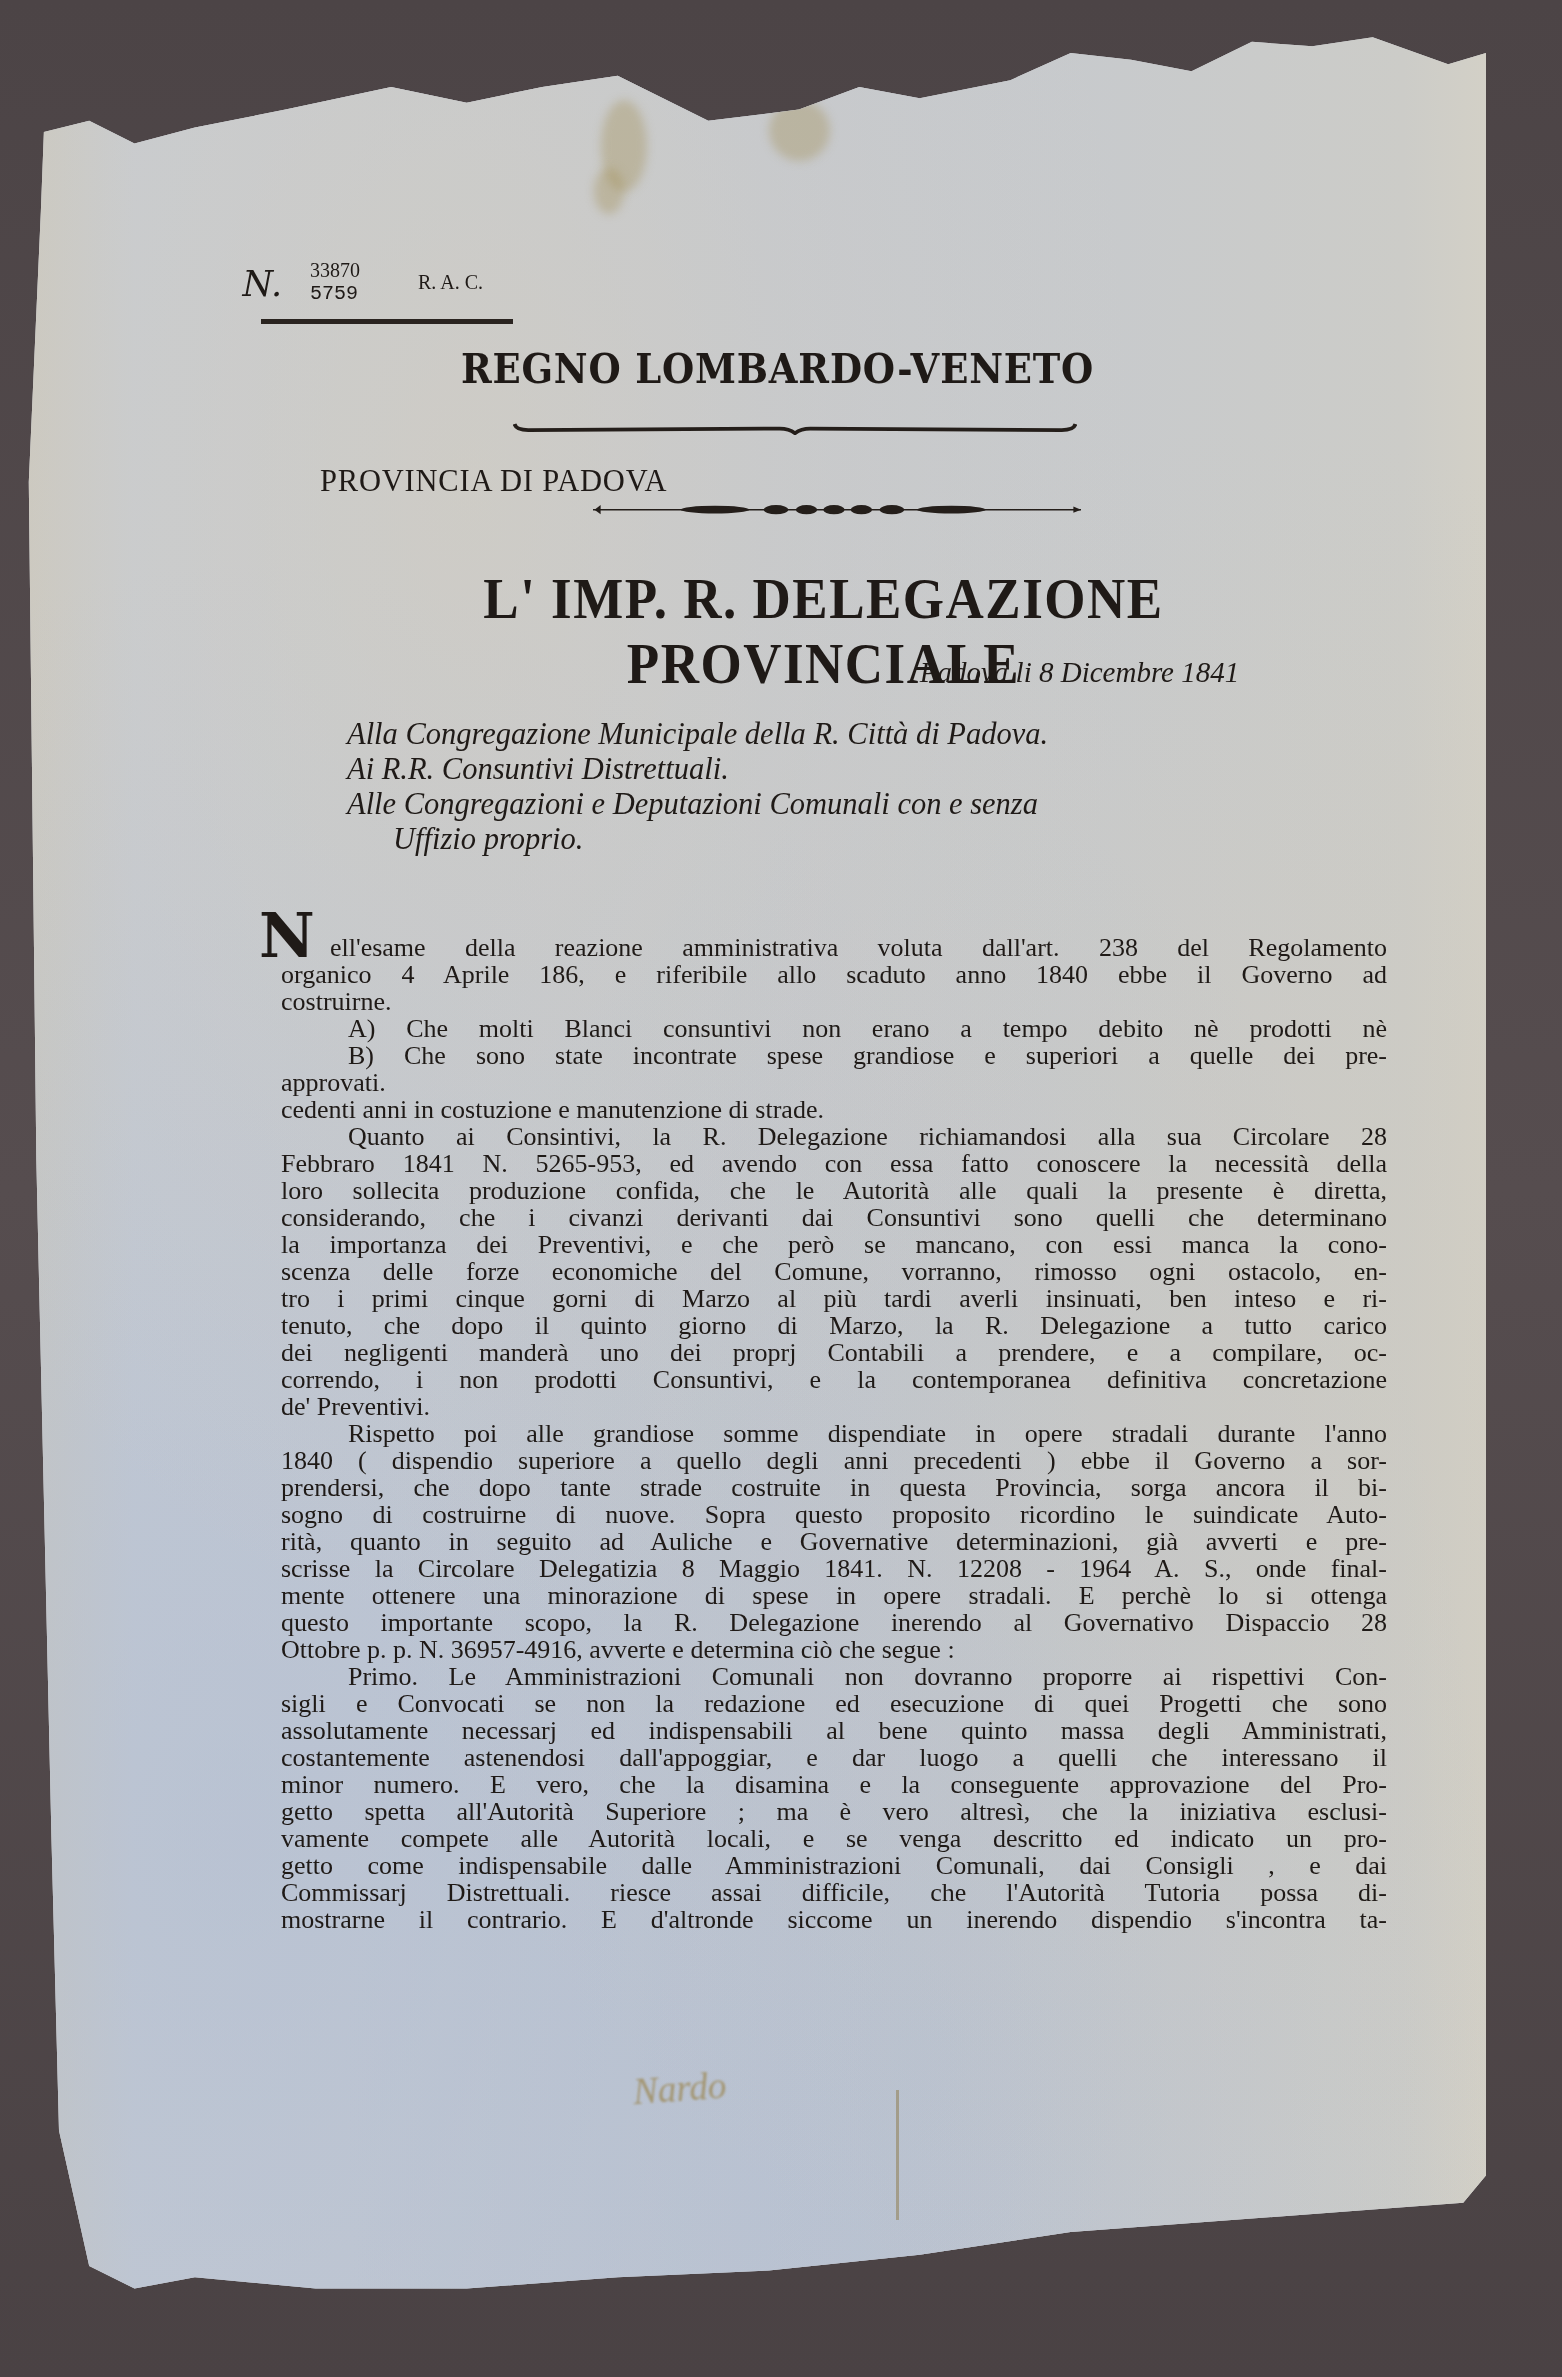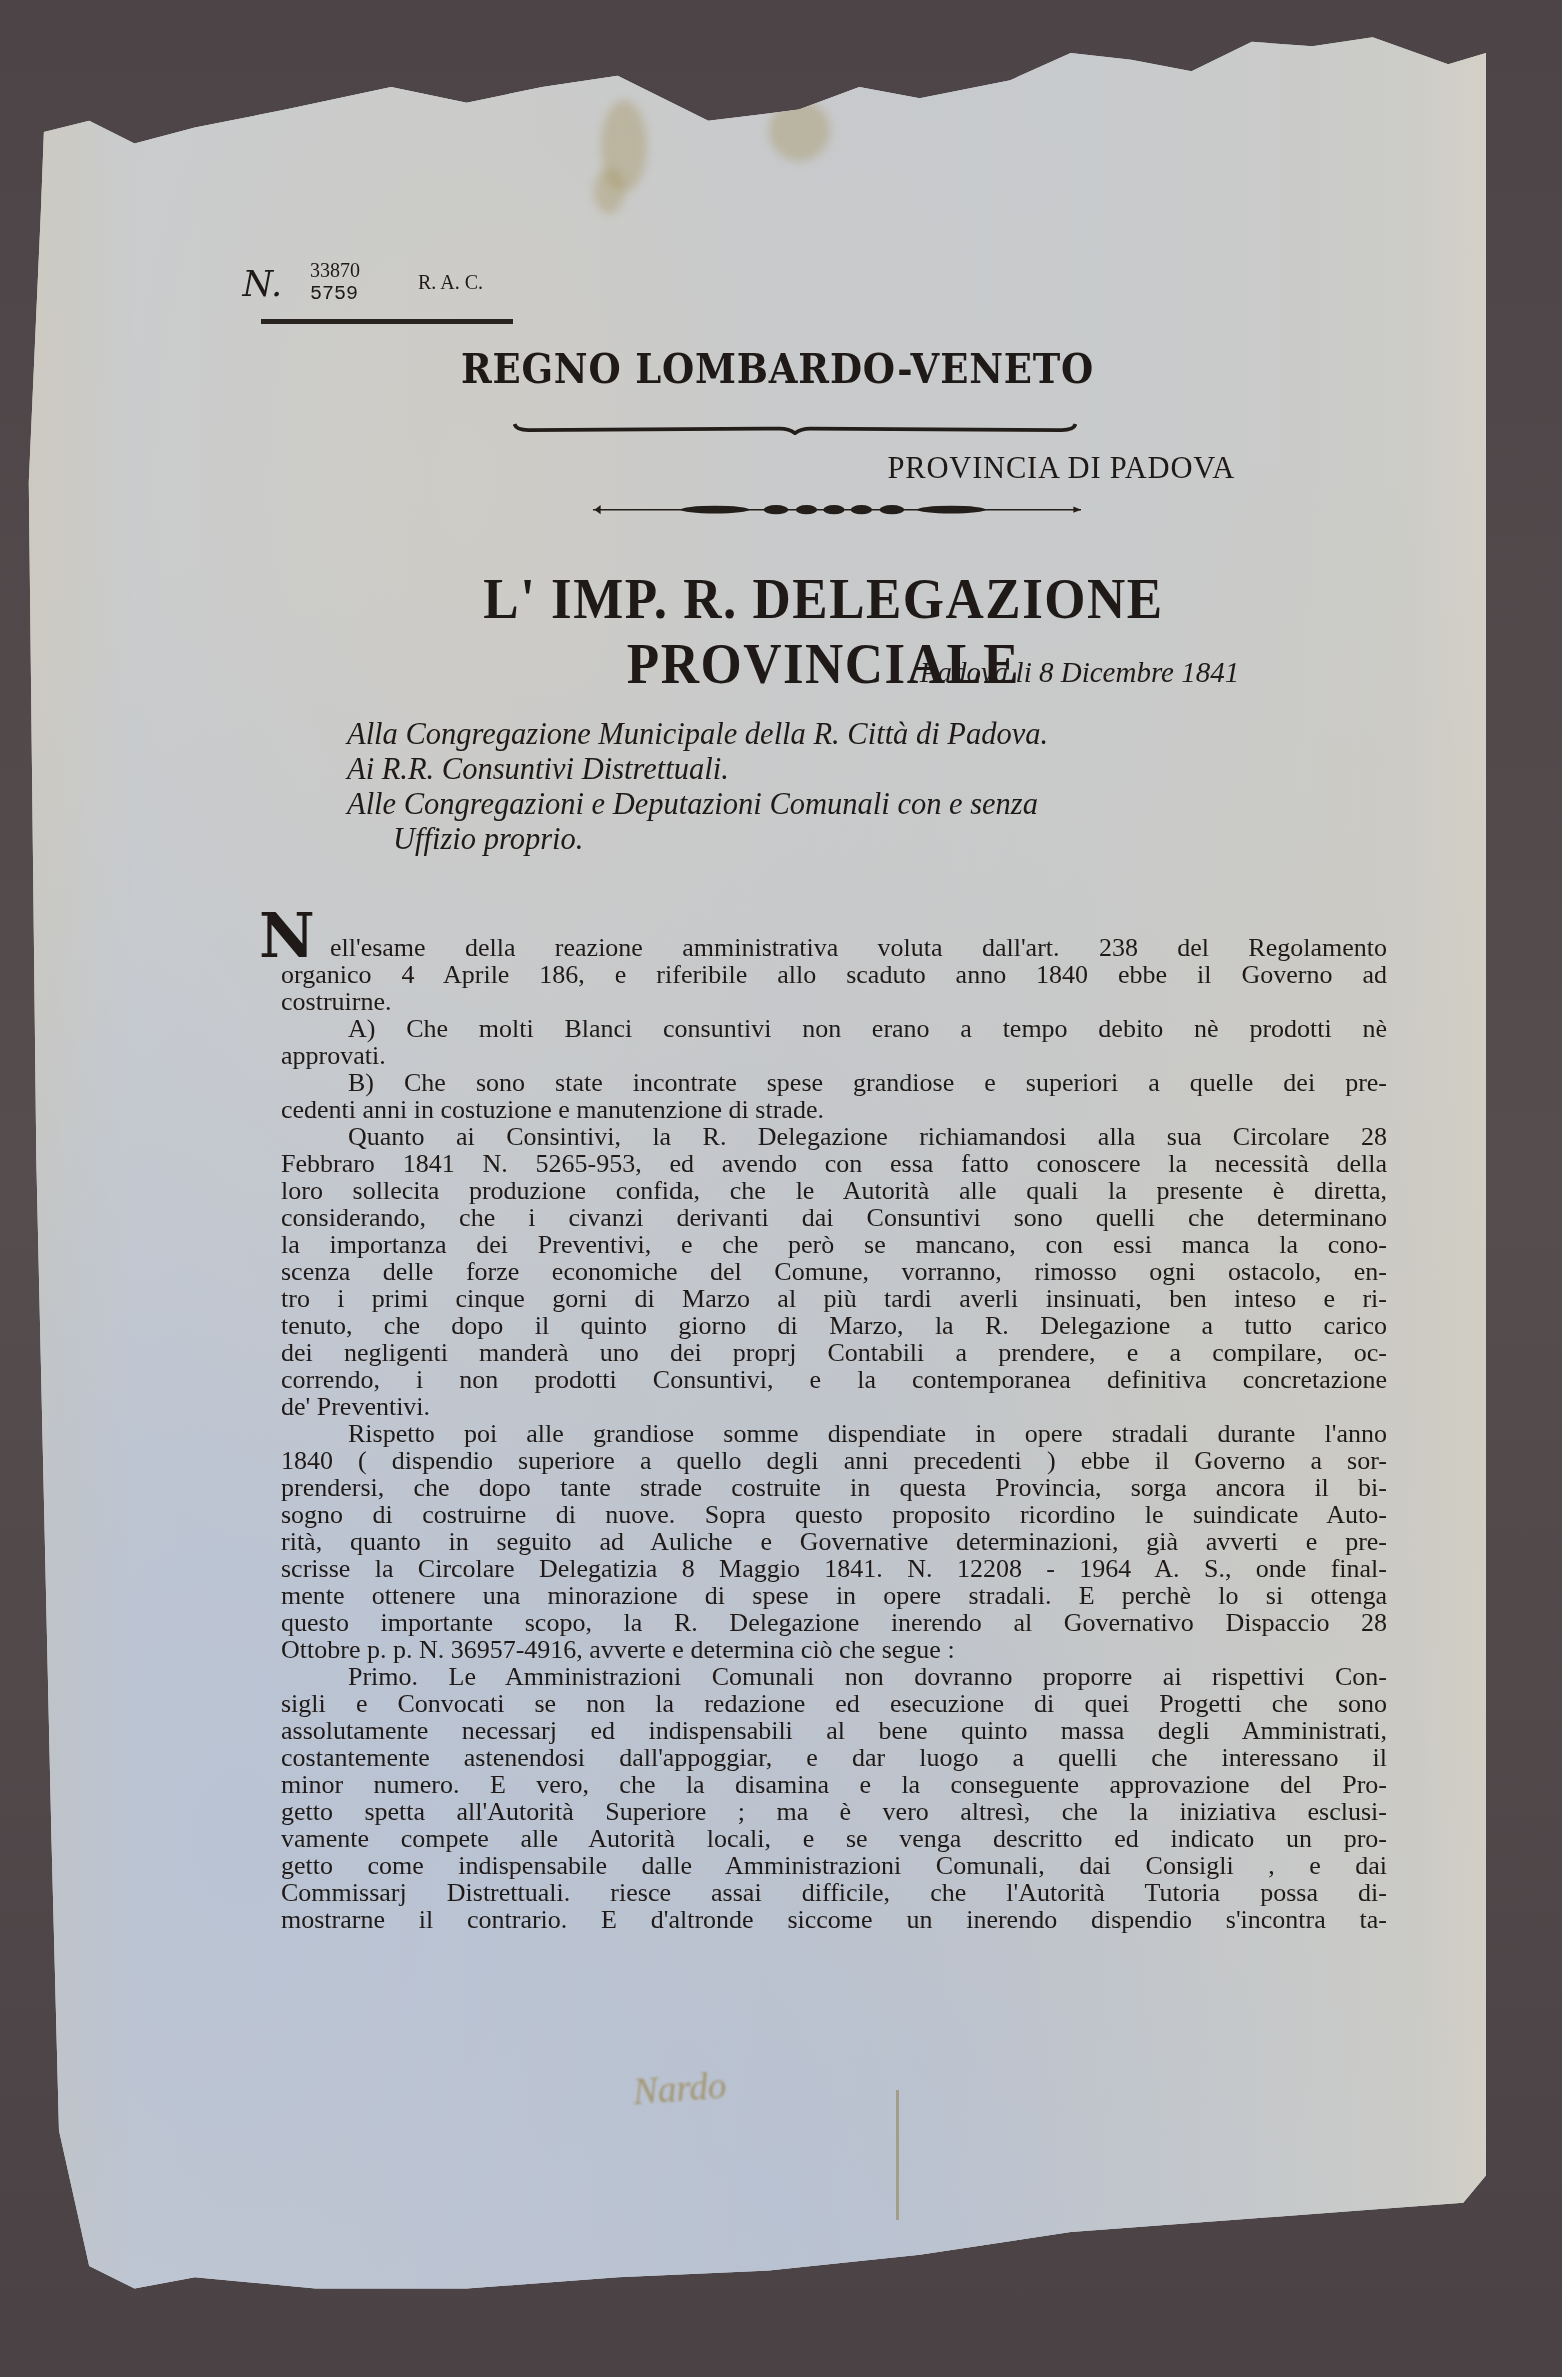--- a/index.html
+++ b/index.html
@@ -33,21 +33,21 @@
   .prot .rac { position:absolute; left:122px; top:15.3px; font-size:20px; font-family:"Liberation Serif",serif; }
   .prot .rule { position:absolute; left:26px; top:63px; width:252px; height:5.3px; background:#2a2420; }
 
   .title1 {
     position:absolute; left:320px; top:347px; width:915px; text-align:center;
     font-family:"DejaVu Serif",serif; font-weight:bold; font-size:37px; letter-spacing:0.8px;
     transform:scaleY(1.1);
   }
   .orn1 { position:absolute; left:513px; top:421px; width:564px; height:13.7px; }
   .title2 {
-    position:absolute; left:320px; top:451px; width:915px; text-align:right;
+    position:absolute; left:320px; top:464px; width:915px; text-align:left;
     font-family:"Liberation Serif",serif; font-size:30.5px; letter-spacing:0.8px;
   }
   .orn2 { position:absolute; left:593px; top:502px; width:488px; height:15.3px; }
   .title3 {
     position:absolute; left:305px; top:571px; width:1037px; text-align:center;
     font-family:"Liberation Serif",serif; font-weight:bold; font-size:53px; letter-spacing:1.5px;
     transform:scaleY(1.08);
   }
   .dateline {
     position:absolute; left:839px; top:656px; width:481px; text-align:center;
@@ -123,22 +123,22 @@
   <div class="indent" style="padding-left:46px;">Uffizio proprio.</div>
 </div>
 
 <div class="dropcap ink">N</div>
 
 <div class="body ink" id="body">
     <span class="ln" style="padding-left: 49px;">ell'esame della reazione amministrativa voluta dall'art. 238 del Regolamento</span>
     <span class="ln">organico 4 Aprile 186, e riferibile allo scaduto anno 1840 ebbe il Governo ad</span>
     <span class="ln last">costruirne.</span>
     <span class="ln ind">A) Che molti Blanci consuntivi non erano a tempo debito nè prodotti nè</span>
+    <span class="ln ind">B) Che sono state incontrate spese grandiose e superiori a quelle dei pre-</span>
     <span class="ln last">approvati.</span>
-    <span class="ln ind">B) Che sono state incontrate spese grandiose e superiori a quelle dei pre-</span>
     <span class="ln last">cedenti anni in costuzione e manutenzione di strade.</span>
     <span class="ln ind">Quanto ai Consintivi, la R. Delegazione richiamandosi alla sua Circolare 28</span>
     <span class="ln">Febbraro 1841 N. 5265-953, ed avendo con essa fatto conoscere la necessità della</span>
     <span class="ln">loro sollecita produzione confida, che le Autorità alle quali la presente è diretta,</span>
     <span class="ln">considerando, che i civanzi derivanti dai Consuntivi sono quelli che determinano</span>
     <span class="ln">la importanza dei Preventivi, e che però se mancano, con essi manca la cono-</span>
     <span class="ln">scenza delle forze economiche del Comune, vorranno, rimosso ogni ostacolo, en-</span>
     <span class="ln">tro i primi cinque gorni di Marzo al più tardi averli insinuati, ben inteso e ri-</span>
     <span class="ln">tenuto, che dopo il quinto giorno di Marzo, la R. Delegazione a tutto carico</span>
     <span class="ln">dei negligenti manderà uno dei proprj Contabili a prendere, e a compilare, oc-</span>

